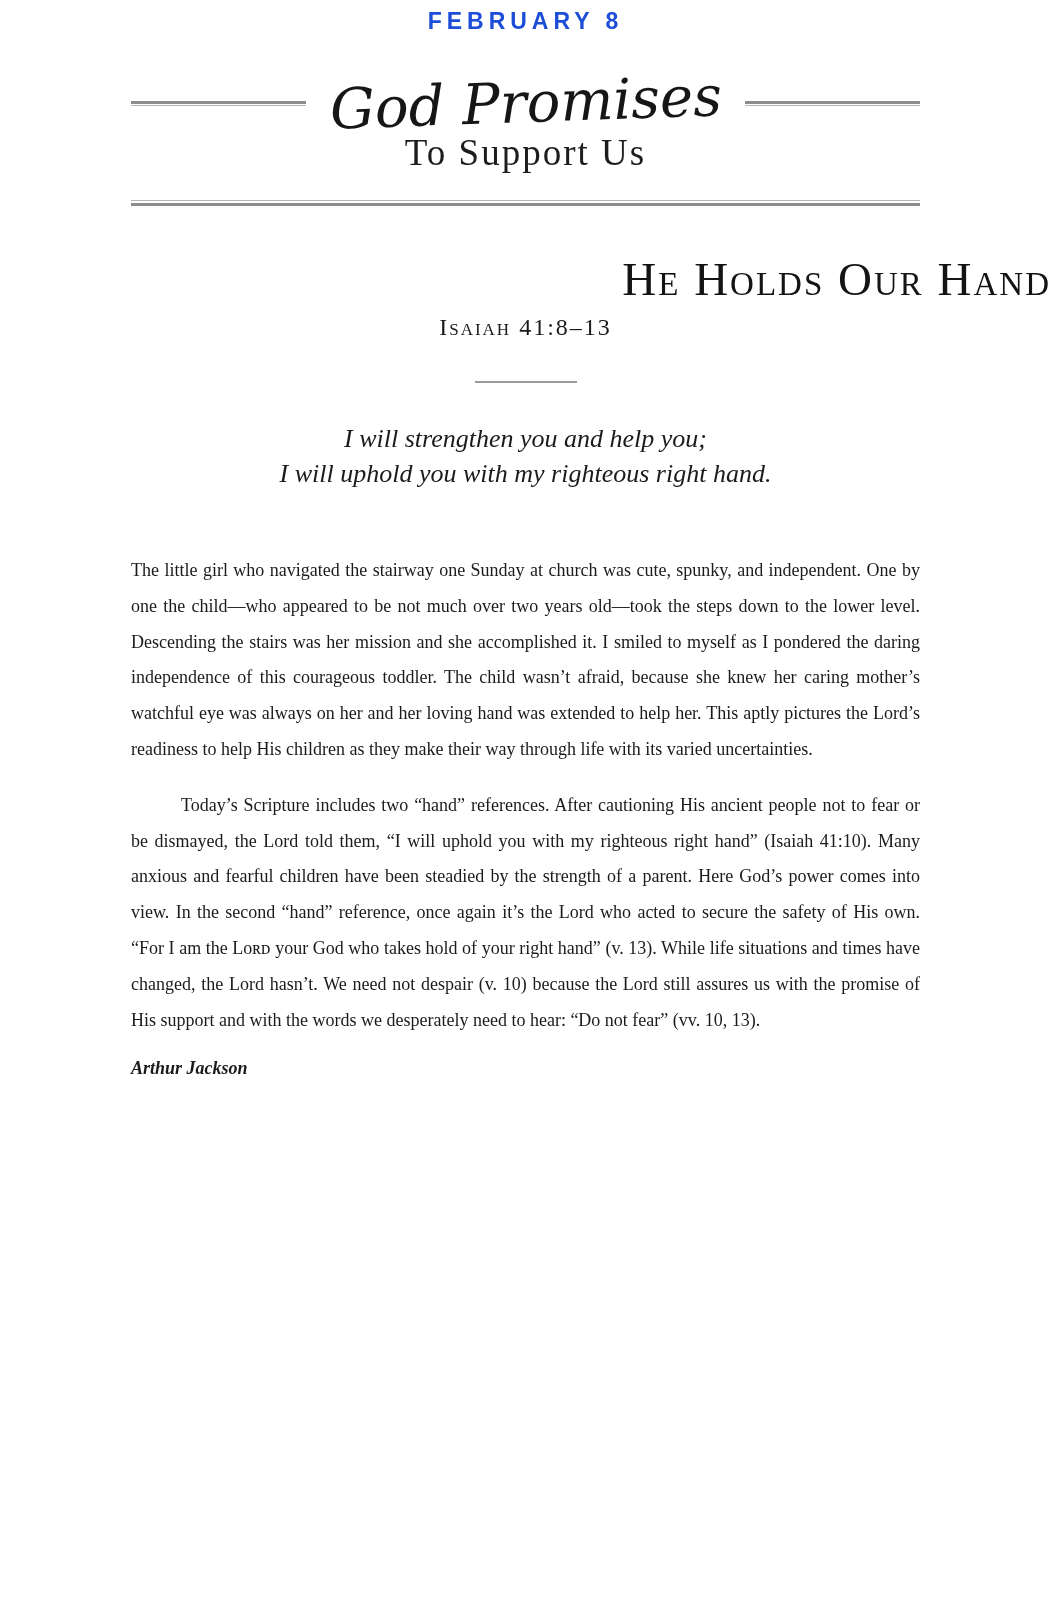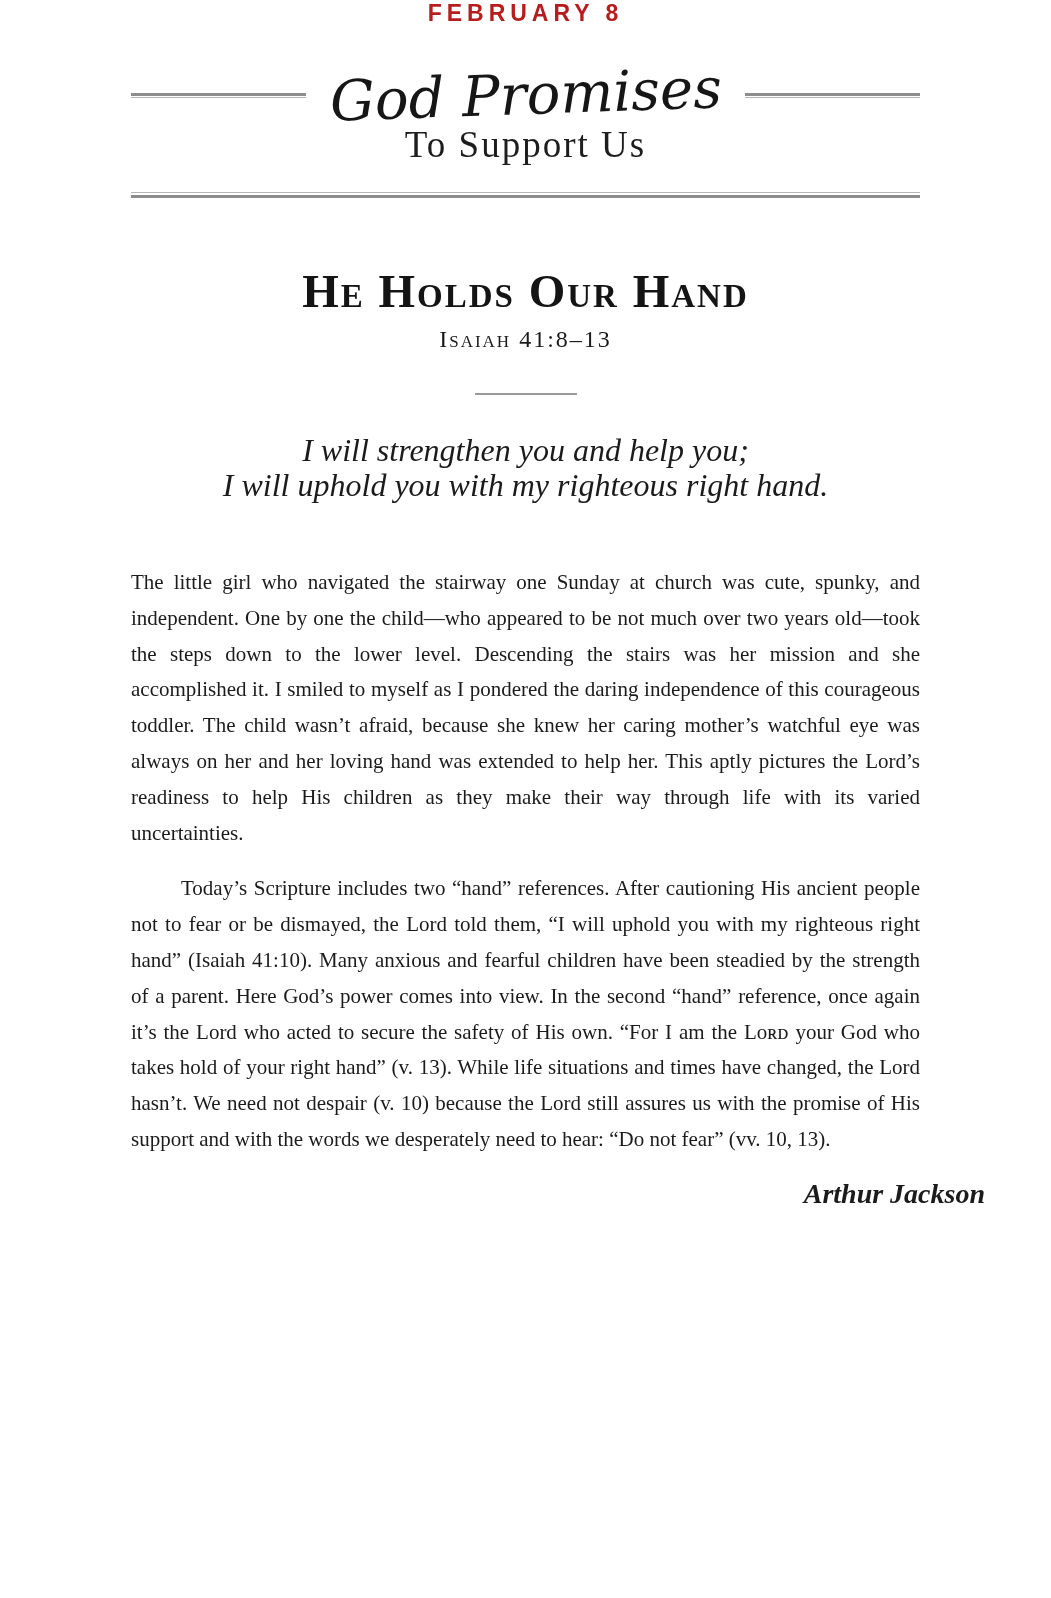--- a/index.html
+++ b/index.html
@@ -14,21 +14,22 @@
   }
   .page { width: 1051px; height: 1598px; background: #fff; }
 
   
   .date-header {
     text-align: center;
     font-family: "Liberation Sans", "DejaVu Sans", sans-serif;
     font-weight: 700;
     font-size: 23px;
     letter-spacing: 5px;
-    color: #b91c1c;
+    color: #1d4ed8;
+    margin-top: 8px;
   }
 
   
   .series-row {
     margin: 32px 131px 0 131px;
     display: flex;
     align-items: center;
   }
   .rule-double-top {
     flex: 1;
@@ -55,24 +56,24 @@
   }
   .rule-double-bottom {
     margin: 26px 131px 0 131px;
     height: 6px;
     border-top: 1px solid #b5b5b5;
     border-bottom: 3px solid #8d8d8d;
   }
 
   
   .devo-title {
-    margin-top: 66px;
-    text-align: center;
+    margin-top: 46px;
+    text-align: right;
     font-variant: small-caps;
-    font-weight: 700;
+    font-weight: 400;
     font-size: 47px;
     letter-spacing: 2px;
     color: #141414;
   }
   .devo-passage {
     margin-top: 8px;
     text-align: center;
     font-variant: small-caps;
     font-weight: 500;
     font-size: 24px;
@@ -83,49 +84,48 @@
     width: 102px;
     margin: 40px auto 0 auto;
     border-top: 2px solid #9a9a9a;
   }
 
   
   .quote {
     margin-top: 38px;
     text-align: center;
     font-style: italic;
-    font-size: 32px;
+    font-size: 26px;
     line-height: 35px;
     color: #1b1b1b;
   }
   .quote-ref {
     margin-top: 13px;
     text-align: center;
     font-weight: 700;
     font-size: 23px;
     letter-spacing: 1px;
   }
 
   
   .body-text {
     margin: 62px 131px 0 131px;
-    font-size: 21px;
+    font-size: 18px;
     line-height: 35.8px;
     text-align: justify;
     color: #1b1b1b;
   }
   .body-text p + p { text-indent: 50px; margin-top: 20px; }
 
   
   .author {
-    margin: 20px 66px 0 131px;
-    text-align: right;
+    margin: 20px 101px 0 131px;
     font-weight: 700;
     font-style: italic;
-    font-size: 28px;
+    font-size: 18px;
   }
 </style>
 </head>
 <body>
 
 <div class="page">
 
   <div class="date-header">FEBRUARY 8</div>
 
   <div class="series-row">

